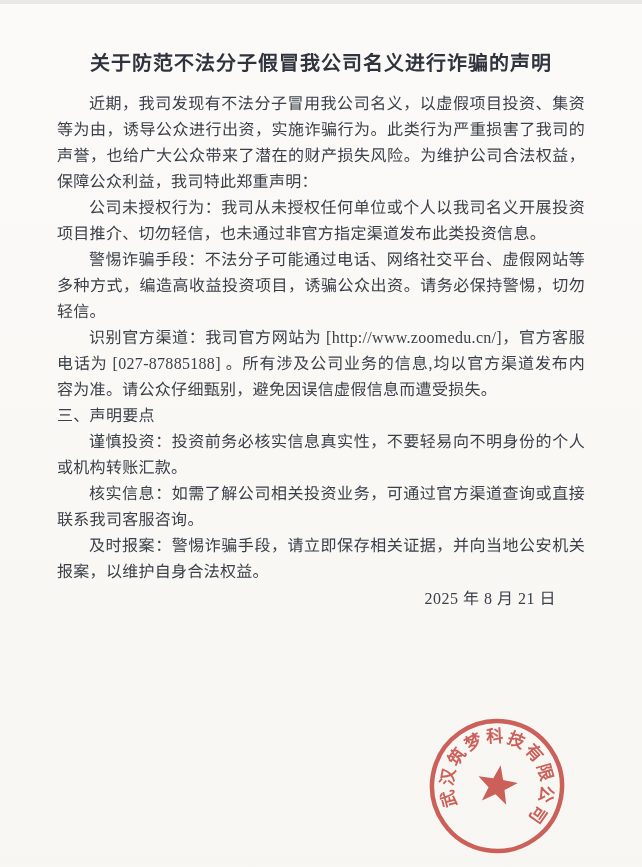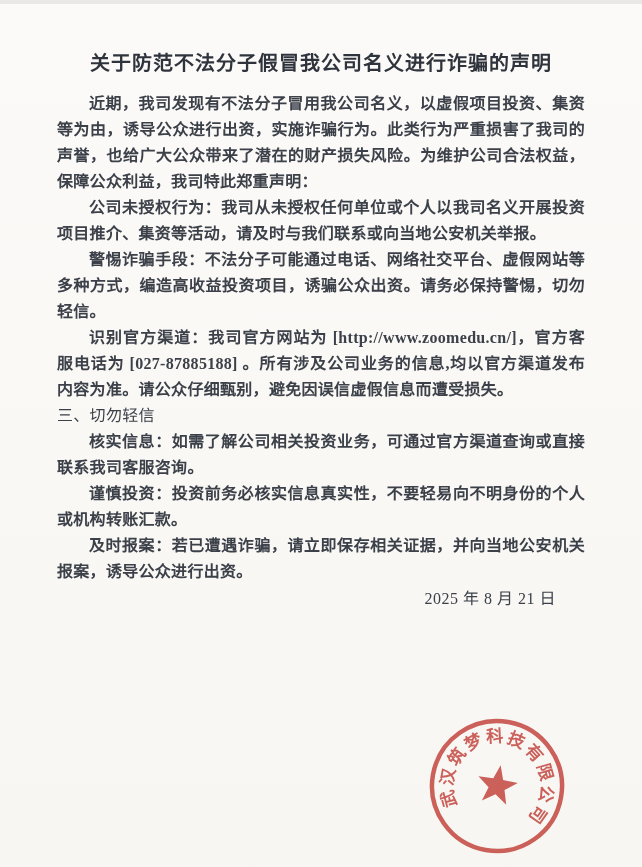--- a/index.html
+++ b/index.html
@@ -28,21 +28,21 @@
     color: #2f333c;
     letter-spacing: 1px;
   }
   .para {
     margin: 0;
     font-size: 16px;
     line-height: 26px;
     text-align: justify;
     letter-spacing: 0.3px;
   }
-  .para.indent { text-indent: 32px; font-weight: bold; }
+  .para.indent { text-indent: 32px; }
   .sec-heading {
     margin: 0;
     font-size: 16px;
     line-height: 26px;
     font-weight: 500;
     letter-spacing: 0.3px;
   }
   .signature {
     width: max-content;
     margin: 0 29px 0 auto;
@@ -74,29 +74,29 @@
 </style>
 </head>
 <body>
 
 <div class="page">
 
   <h1 class="doc-title">关于防范不法分子假冒我公司名义进行诈骗的声明</h1>
 
   <p class="para indent">近期，我司发现有不法分子冒用我公司名义，以虚假项目投资、集资等为由，诱导公众进行出资，实施诈骗行为。此类行为严重损害了我司的声誉，也给广大公众带来了潜在的财产损失风险。为维护公司合法权益，保障公众利益，我司特此郑重声明：</p>
 
-  <p class="para indent">公司未授权行为：我司从未授权任何单位或个人以我司名义开展投资项目推介、集资等活动，请及时与我们联系或向当地公安机关举报。</p>
+  <p class="para indent">公司未授权行为：我司从未授权任何单位或个人以我司名义开展投资项目推介、切勿轻信，也未通过非官方指定渠道发布此类投资信息。</p>
   <p class="para indent">警惕诈骗手段：不法分子可能通过电话、网络社交平台、虚假网站等多种方式，编造高收益投资项目，诱骗公众出资。请务必保持警惕，切勿轻信。</p>
   <p class="para indent">识别官方渠道：我司官方网站为 [http://www.zoomedu.cn/]，官方客服电话为 [027-87885188] 。所有涉及公司业务的信息,均以官方渠道发布内容为准。请公众仔细甄别，避免因误信虚假信息而遭受损失。</p>
 
 
-  <p class="sec-heading">三、切勿轻信</p>
+  <p class="sec-heading">三、声明要点</p>
+  <p class="para indent">谨慎投资：投资前务必核实信息真实性，不要轻易向不明身份的个人或机构转账汇款。</p>
   <p class="para indent">核实信息：如需了解公司相关投资业务，可通过官方渠道查询或直接联系我司客服咨询。</p>
-  <p class="para indent">谨慎投资：投资前务必核实信息真实性，不要轻易向不明身份的个人或机构转账汇款。</p>
-  <p class="para indent">及时报案：若已遭遇诈骗，请立即保存相关证据，并向当地公安机关报案，诱导公众进行出资。</p>
+  <p class="para indent">及时报案：警惕诈骗手段，请立即保存相关证据，并向当地公安机关报案，以维护自身合法权益。</p>
 
 
   <div class="signature">
     <span class="sig-date">2025 年 8 月 21 日</span>
   </div>
 
   <div class="stamp">
     <svg id="stamp-svg" viewBox="0 0 150 150" xmlns="http://www.w3.org/2000/svg">
       <circle class="stamp-ring" cx="75" cy="75" r="65" stroke="#c8403a"></circle>
       <polygon class="stamp-star" points="75,54 80,68.1 94.97,68.51 83.08,77.63 87.34,91.99 75,83.5 62.66,91.99 66.92,77.63 55.03,68.51 70,68.1" fill="#c8403a"></polygon>

